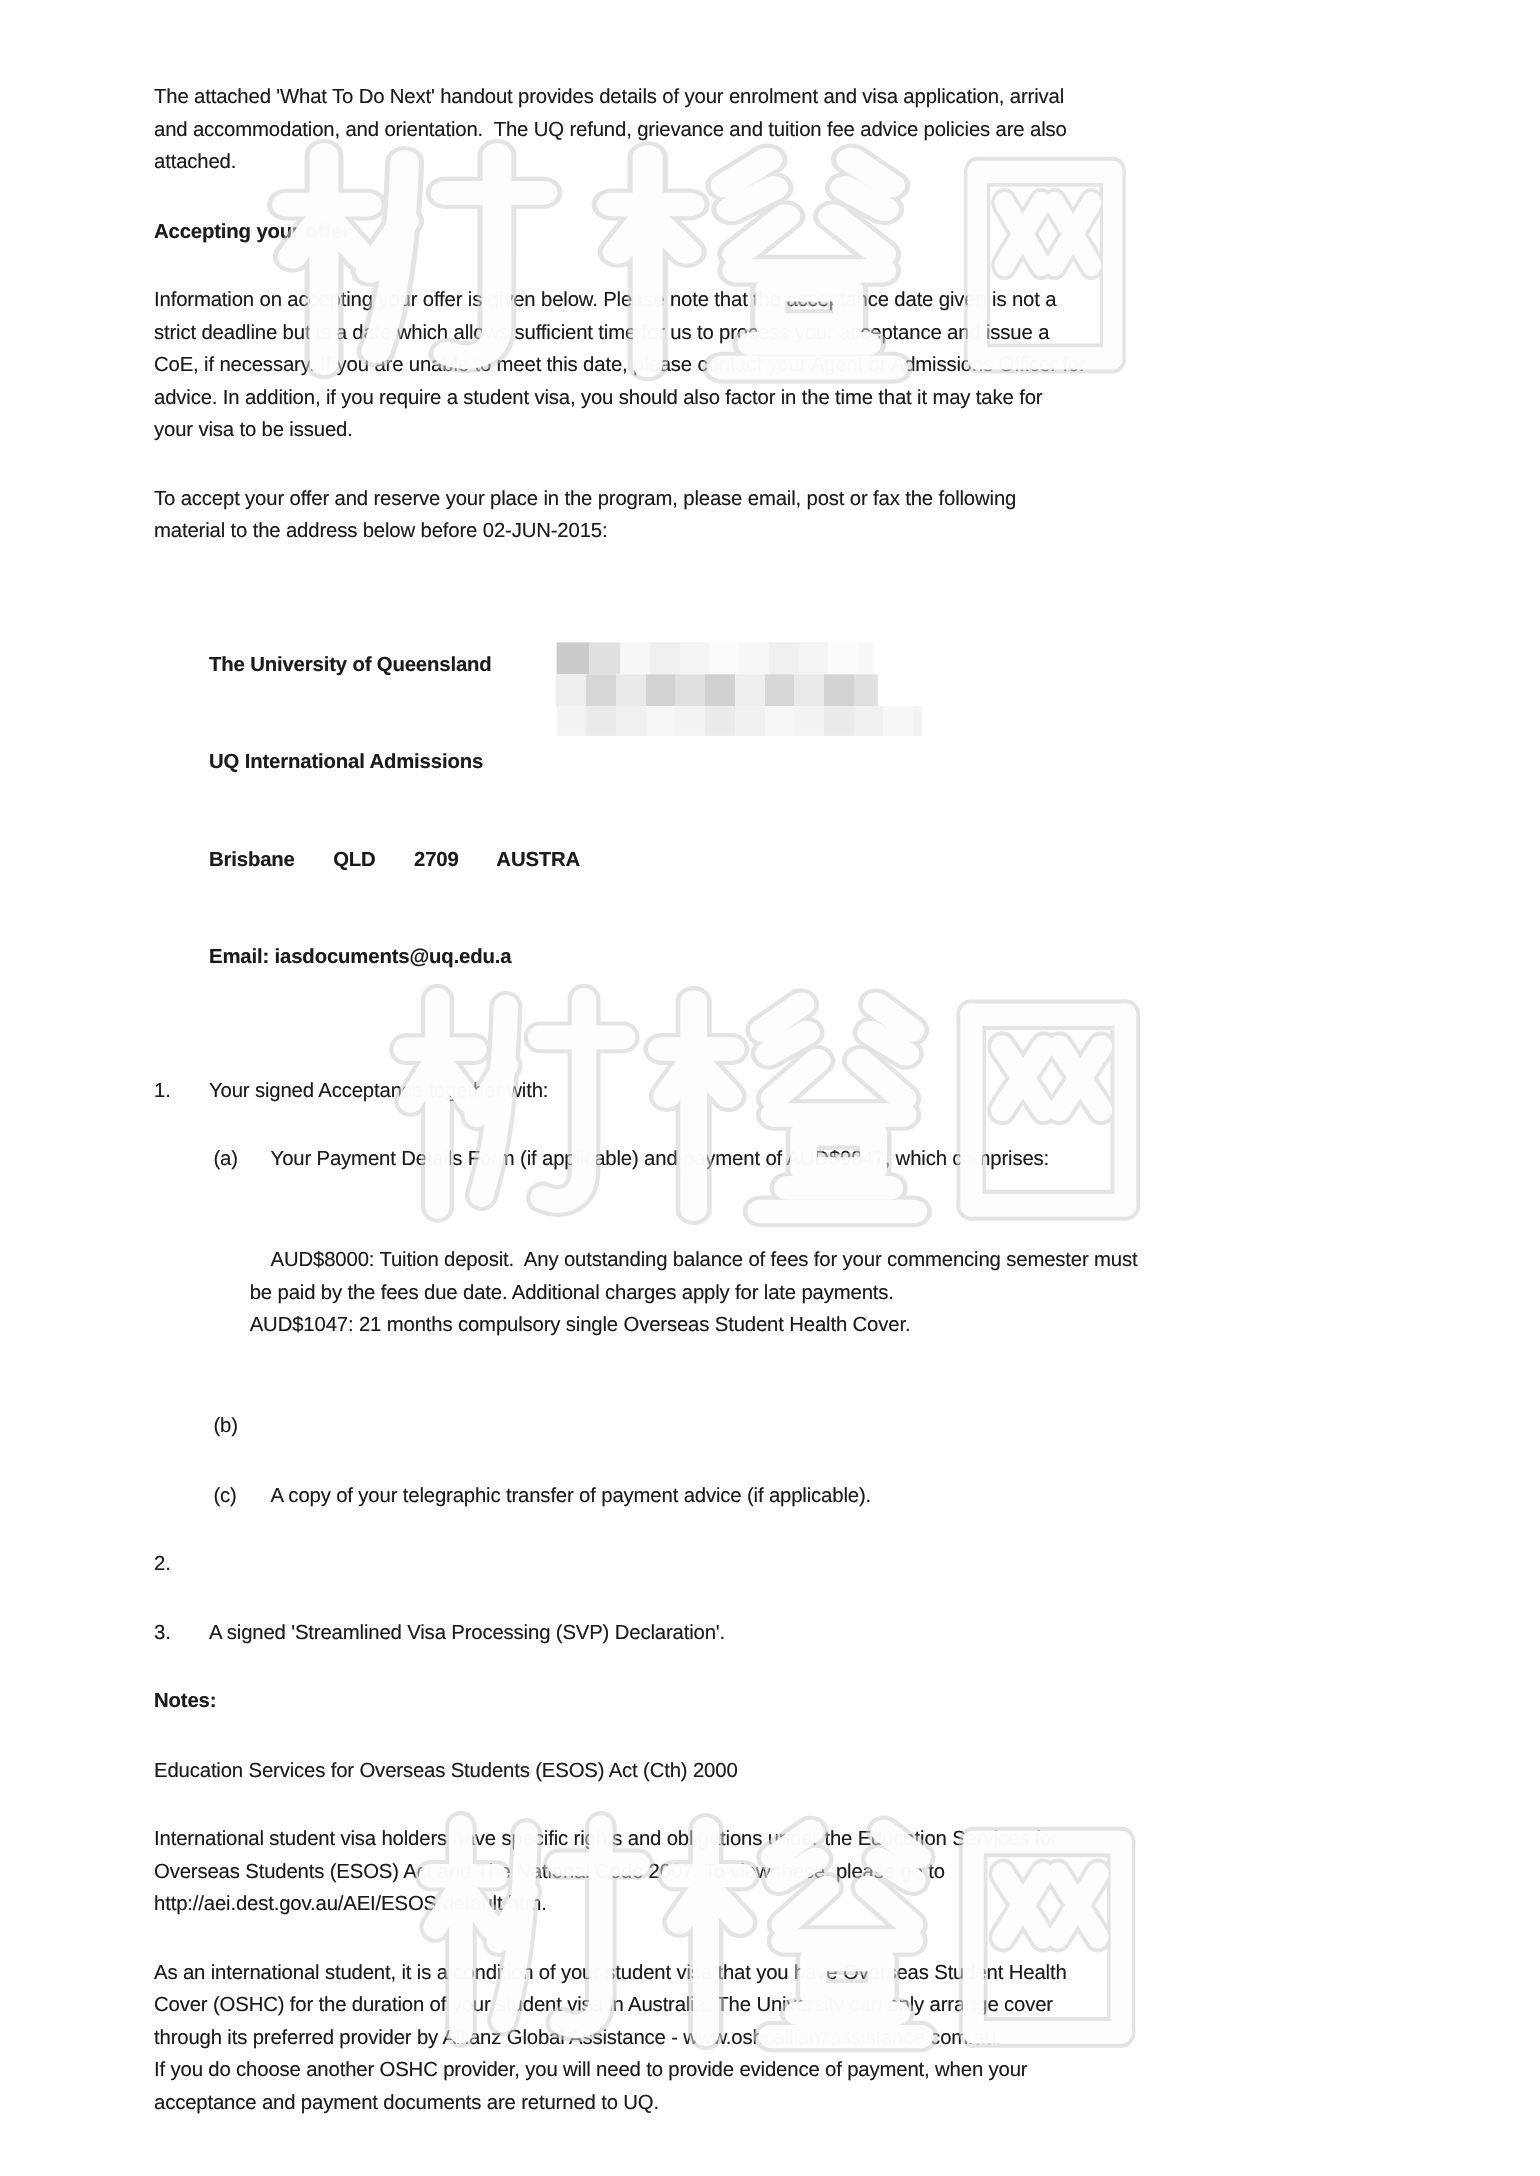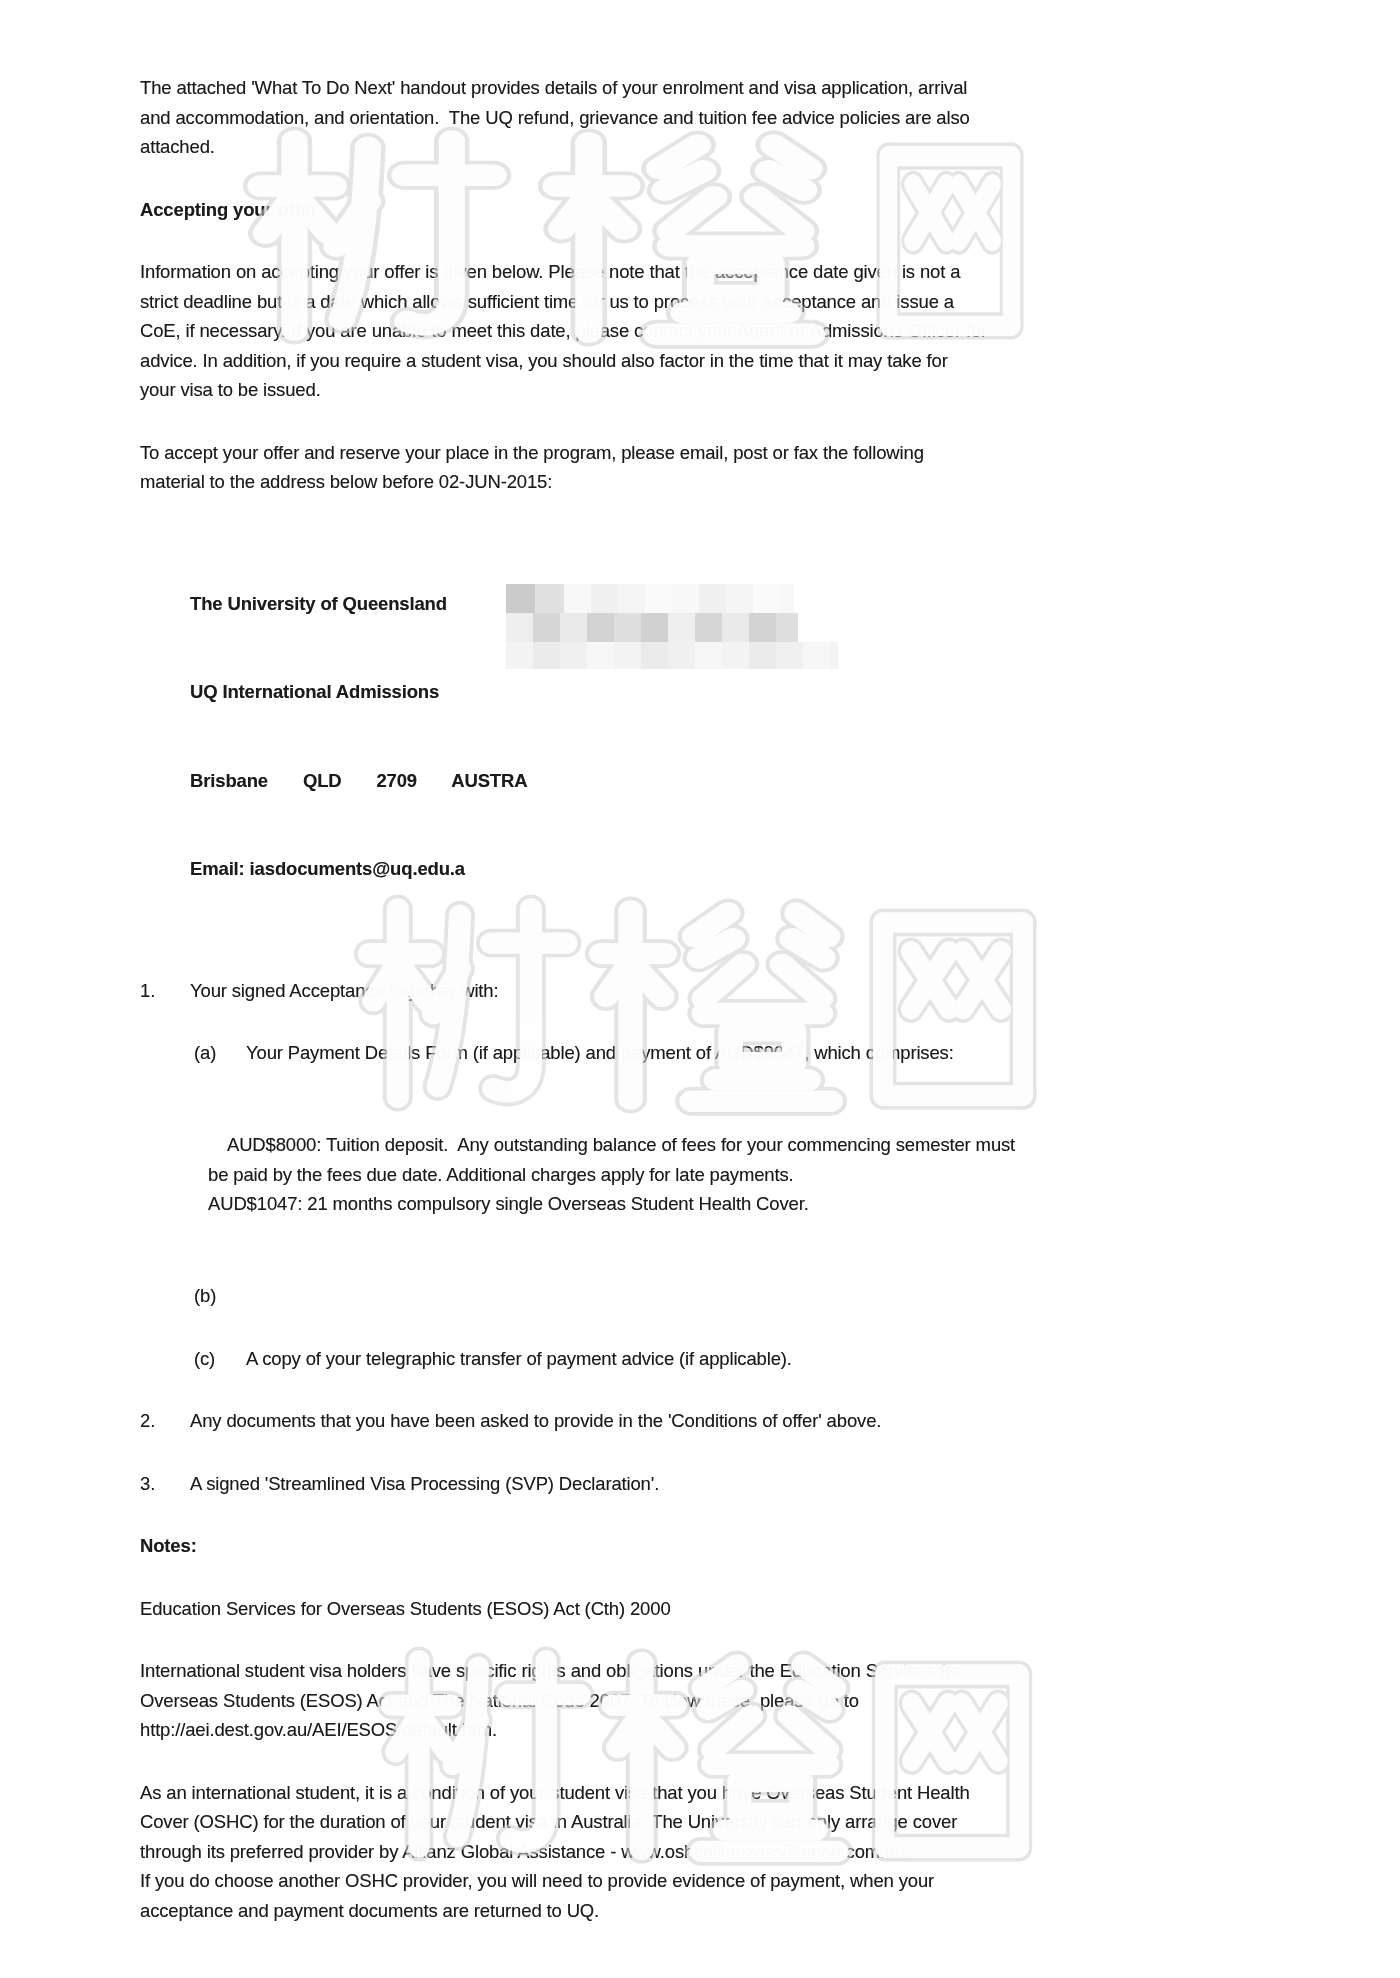--- a/index.html
+++ b/index.html
@@ -11,21 +11,21 @@
     position:absolute;inset:0;padding:73px 60px 0 140px;box-sizing:border-box;
     font-size:18.5px;line-height:29.5px;color:#1b1b1b;letter-spacing:-0.15px;
     text-shadow:0 0 .4px rgba(25,25,25,.45);
     border-radius:30px;
   }
   .blk{margin:0 0 33px 0;white-space:pre;}
   .bold{font-weight:bold;}
   .addr{margin-left:50px;font-weight:bold;}
   .row{display:flex;}
   .lv2{margin-left:54px;}
-  .lv3{margin-left:68px;}
+  .lv3{margin-left:87px;}
   .marker1{flex:0 0 50px;}
   .marker2{flex:0 0 52px;}
   .itext{white-space:pre;}
   
   .mz{position:absolute;z-index:4;opacity:.92;}
   .mza {left:506px;top:584px;width:58px;height:29px;background:linear-gradient(90deg,#c6c6c6 0 29px,#dedede 29px);}
   .mza2{left:564px;top:584px;width:230px;height:29px;background:repeating-linear-gradient(90deg,#f7f7f7 0 27px,#efefef 27px 54px,#f4f4f4 54px 81px,#fafafa 81px 108px);}
   .mzb {left:506px;top:613px;width:292px;height:29px;background:repeating-linear-gradient(90deg,#ededed 0 27px,#d3d3d3 27px 54px,#e8e8e8 54px 81px,#cfcfcf 81px 108px,#dcdcdc 108px 135px,#cdcdcd 135px 162px);}
   .mzc {left:506px;top:642px;width:332px;height:27px;background:repeating-linear-gradient(90deg,#f2f2f2 0 27px,#e9e9e9 27px 54px,#efefef 54px 81px,#f6f6f6 81px 108px);}
   
@@ -121,21 +121,20 @@
     <span class="marker2">(b)</span>
   </div>
 
   <div class="blk row lv2">
     <span class="marker2">(c)</span>
     <span class="itext">A copy of your telegraphic transfer of payment advice (if applicable).</span>
   </div>
 
   <div class="blk row">
     <span class="marker1">2.</span>
-    <span class="itext">Any documents that you have been asked to provide in the 'Conditions of offer' above.</span>
   </div>
 
   <div class="blk row">
     <span class="marker1">3.</span>
     <span class="itext">A signed 'Streamlined Visa Processing (SVP) Declaration'.</span>
   </div>
 
   <p class="blk bold">Notes:</p>
 
   <p class="blk">Education Services for Overseas Students (ESOS) Act (Cth) 2000</p>

